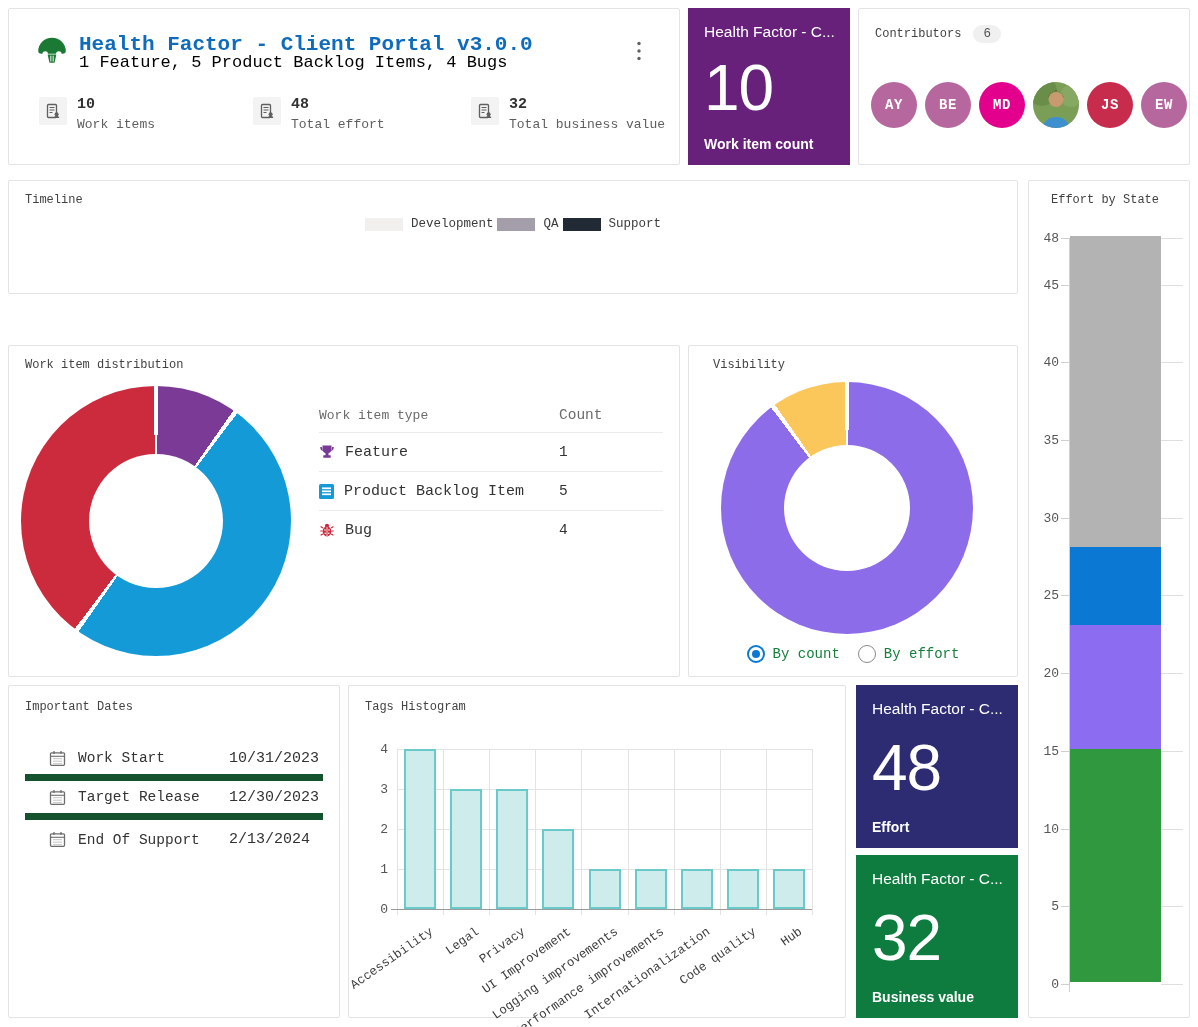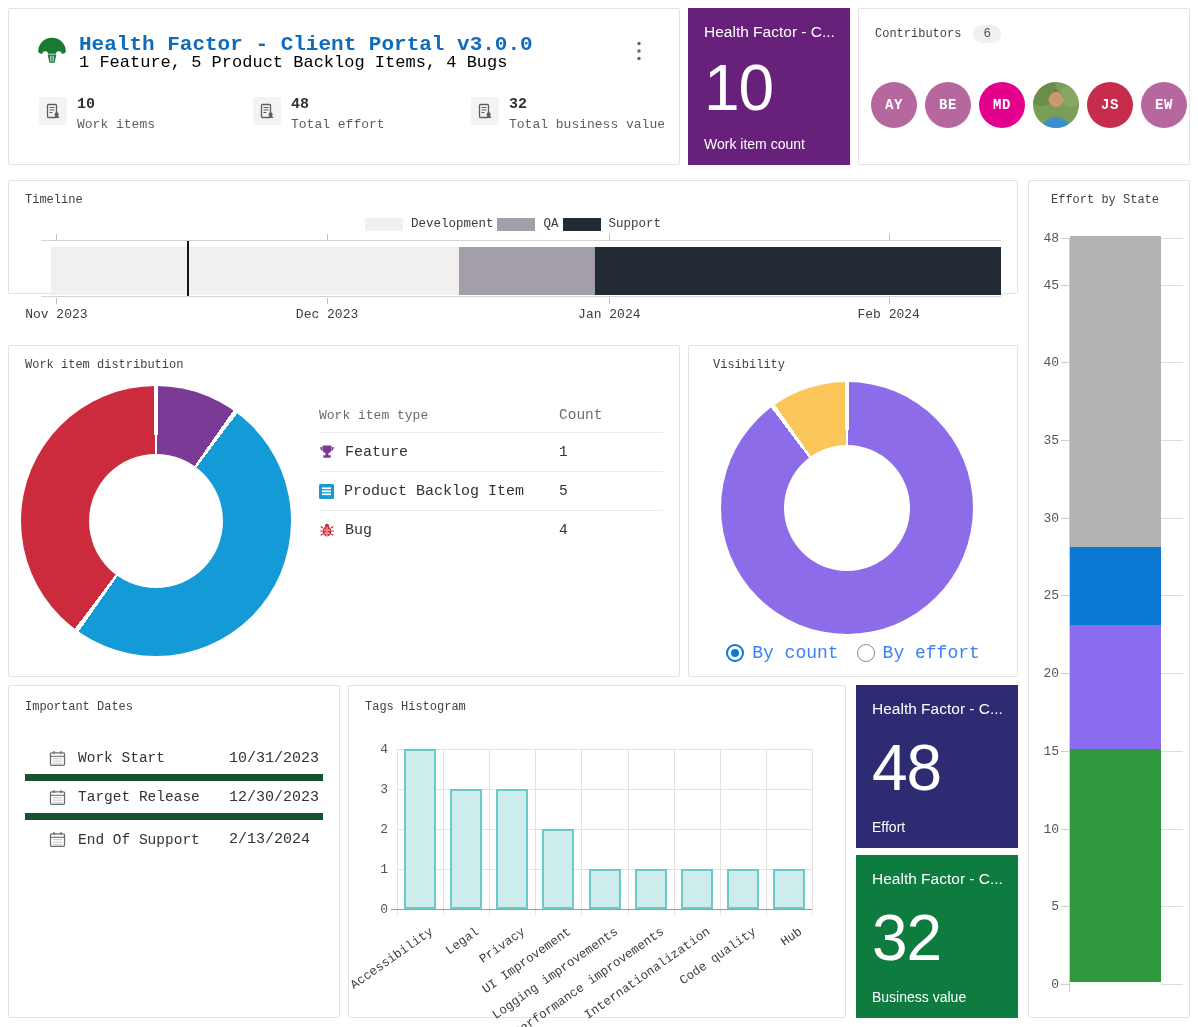--- a/index.html
+++ b/index.html
@@ -20,21 +20,21 @@
   .stat-val { font-size:15px; font-weight:700; color:#323232; line-height:1.1; }
   .stat-label { font-size:13px; color:#5f5f5f; margin-top:3px; }
 
   
   .tile { position:absolute; color:#fff; padding:15px 16px 13px 16px; display:flex; flex-direction:column; justify-content:space-between; }
   #tile-count { left:688px; top:8px; width:162px; height:157px; }
   #tile-effort { left:856px; top:685px; width:162px; height:163px; }
   #tile-bv { left:856px; top:855px; width:162px; height:163px; }
   .tile-title { font-size:15.5px; white-space:nowrap; overflow:hidden; }
   .tile-value { font-size:64px; font-weight:300; line-height:0.95; letter-spacing:-1px; }
-  .tile-label { font-size:14px; font-weight:400; }
+  .tile-label { font-size:14px; font-weight:700; }
 
   
   #contrib-card { left:858px; top:8px; width:332px; height:157px; }
   .contrib-head { position:absolute; left:16px; top:16px; display:flex; align-items:center; gap:12px; }
   .badge { background:#f0f0f0; border-radius:11px; padding:2px 10px; font-size:12.5px; color:#505050; }
   .avatars { position:absolute; left:12px; top:73px; display:flex; gap:8px; }
   .avatar { width:46px; height:46px; border-radius:50%; display:flex; align-items:center; justify-content:center;
             color:#fff; font-size:14px; font-weight:600; letter-spacing:0.5px; cursor:pointer; }
 
   
@@ -68,21 +68,21 @@
   
   #vis-card { left:688px; top:345px; width:330px; height:332px; }
   #vis-card .card-title { position:absolute; left:24px; top:12px; }
   #vis-donut { left:32px; top:36px; width:252px; height:252px; }
   #vis-donut .donut-hole { left:63px; top:63px; width:126px; height:126px; }
   .vis-radios { position:absolute; left:0; right:0; bottom:13px; display:flex; justify-content:center; gap:18px; }
   .radio-opt { display:flex; align-items:center; gap:8px; cursor:pointer; }
   .radio { width:18px; height:18px; border-radius:50%; border:1px solid #8a8a8a; background:#fff; position:relative; }
   .radio.selected { border:2px solid #0b79d4; }
   .radio.selected::after { content:""; position:absolute; inset:3px; border-radius:50%; background:#0b79d4; }
-  .radio-label { font-size:18px; color:#3b82f6; }
+  .radio-label { font-size:14px; color:#15803d; }
 
   
   #state-card { left:1028px; top:180px; width:162px; height:838px; }
   #state-card .card-title { position:absolute; left:22px; top:12px; }
   .es-plot { position:absolute; left:0; top:0; width:100%; height:100%; }
   .es-axis { position:absolute; left:40px; top:57px; width:1px; height:754px; background:#d0d0d0; }
   .es-tick-label { position:absolute; left:2px; width:28px; text-align:right; font-size:13px; color:#565656; transform:translateY(-50%); }
   .es-stub-l { position:absolute; left:32px; width:8px; height:1px; background:#cfcfcf; }
   .es-stub-r { position:absolute; left:132px; width:22px; height:1px; background:#dedede; }
   .es-seg { position:absolute; left:41px; width:91px; }
@@ -241,40 +241,20 @@
         </span>
       <span class="tl-legend-item">
           <span class="tl-swatch" style="background: rgb(164, 157, 170);"></span>
           <span class="tl-leg-label lbl">QA</span>
         </span>
       <span class="tl-legend-item">
           <span class="tl-swatch" style="background: rgb(34, 42, 53);"></span>
           <span class="tl-leg-label lbl">Support</span>
         </span>
     </div>
-    <div class="tl-plot">
-      <div class="tl-bar-wrap">
-          <div class="tl-phase" style="left: 1%; width: 42.5%; background: rgb(241, 240, 239);"></div>
-          <div class="tl-phase" style="left: 43.5%; width: 14.2%; background: rgb(164, 157, 170);"></div>
-          <div class="tl-phase" style="left: 57.7%; width: 42.3%; background: rgb(34, 42, 53);"></div>
-        </div>
-    <div class="tl-tick" style="left: 1.6%; top: -7px;"></div>
-        <div class="tl-tick" style="left: 1.6%; top: 57px;"></div>
-        <div class="tl-month" style="left: 1.6%;">Nov 2023</div>
-        <div class="tl-tick" style="left: 29.8%; top: -7px;"></div>
-        <div class="tl-tick" style="left: 29.8%; top: 57px;"></div>
-        <div class="tl-month" style="left: 29.8%;">Dec 2023</div>
-        <div class="tl-tick" style="left: 59.2%; top: -7px;"></div>
-        <div class="tl-tick" style="left: 59.2%; top: 57px;"></div>
-        <div class="tl-month" style="left: 59.2%;">Jan 2024</div>
-        <div class="tl-tick" style="left: 88.3%; top: -7px;"></div>
-        <div class="tl-tick" style="left: 88.3%; top: 57px;"></div>
-        <div class="tl-month" style="left: 88.3%;">Feb 2024</div>
-        <div class="tl-marker" style="left: 15.2%;"></div>
-      </div>
   </div>
 
   <div class="card" id="wid-card">
     <div class="card-title">Work item distribution</div>
     <div class="donut" id="wid-donut" style="background: conic-gradient(rgb(255, 255, 255) 0deg, rgb(255, 255, 255) 1deg, rgb(123, 58, 150) 1deg, rgb(123, 58, 150) 35deg, rgb(255, 255, 255) 35deg, rgb(255, 255, 255) 36deg, rgb(255, 255, 255) 36deg, rgb(255, 255, 255) 37deg, rgb(20, 155, 215) 37deg, rgb(20, 155, 215) 215deg, rgb(255, 255, 255) 215deg, rgb(255, 255, 255) 216deg, rgb(255, 255, 255) 216deg, rgb(255, 255, 255) 217deg, rgb(204, 42, 61) 217deg, rgb(204, 42, 61) 359deg, rgb(255, 255, 255) 359deg, rgb(255, 255, 255) 360deg);">
       <div class="donut-hole"></div>
     </div>
     <div class="wid-table">
       <div class="wid-thead">
         <span class="wid-cell-type">Work item type</span>

